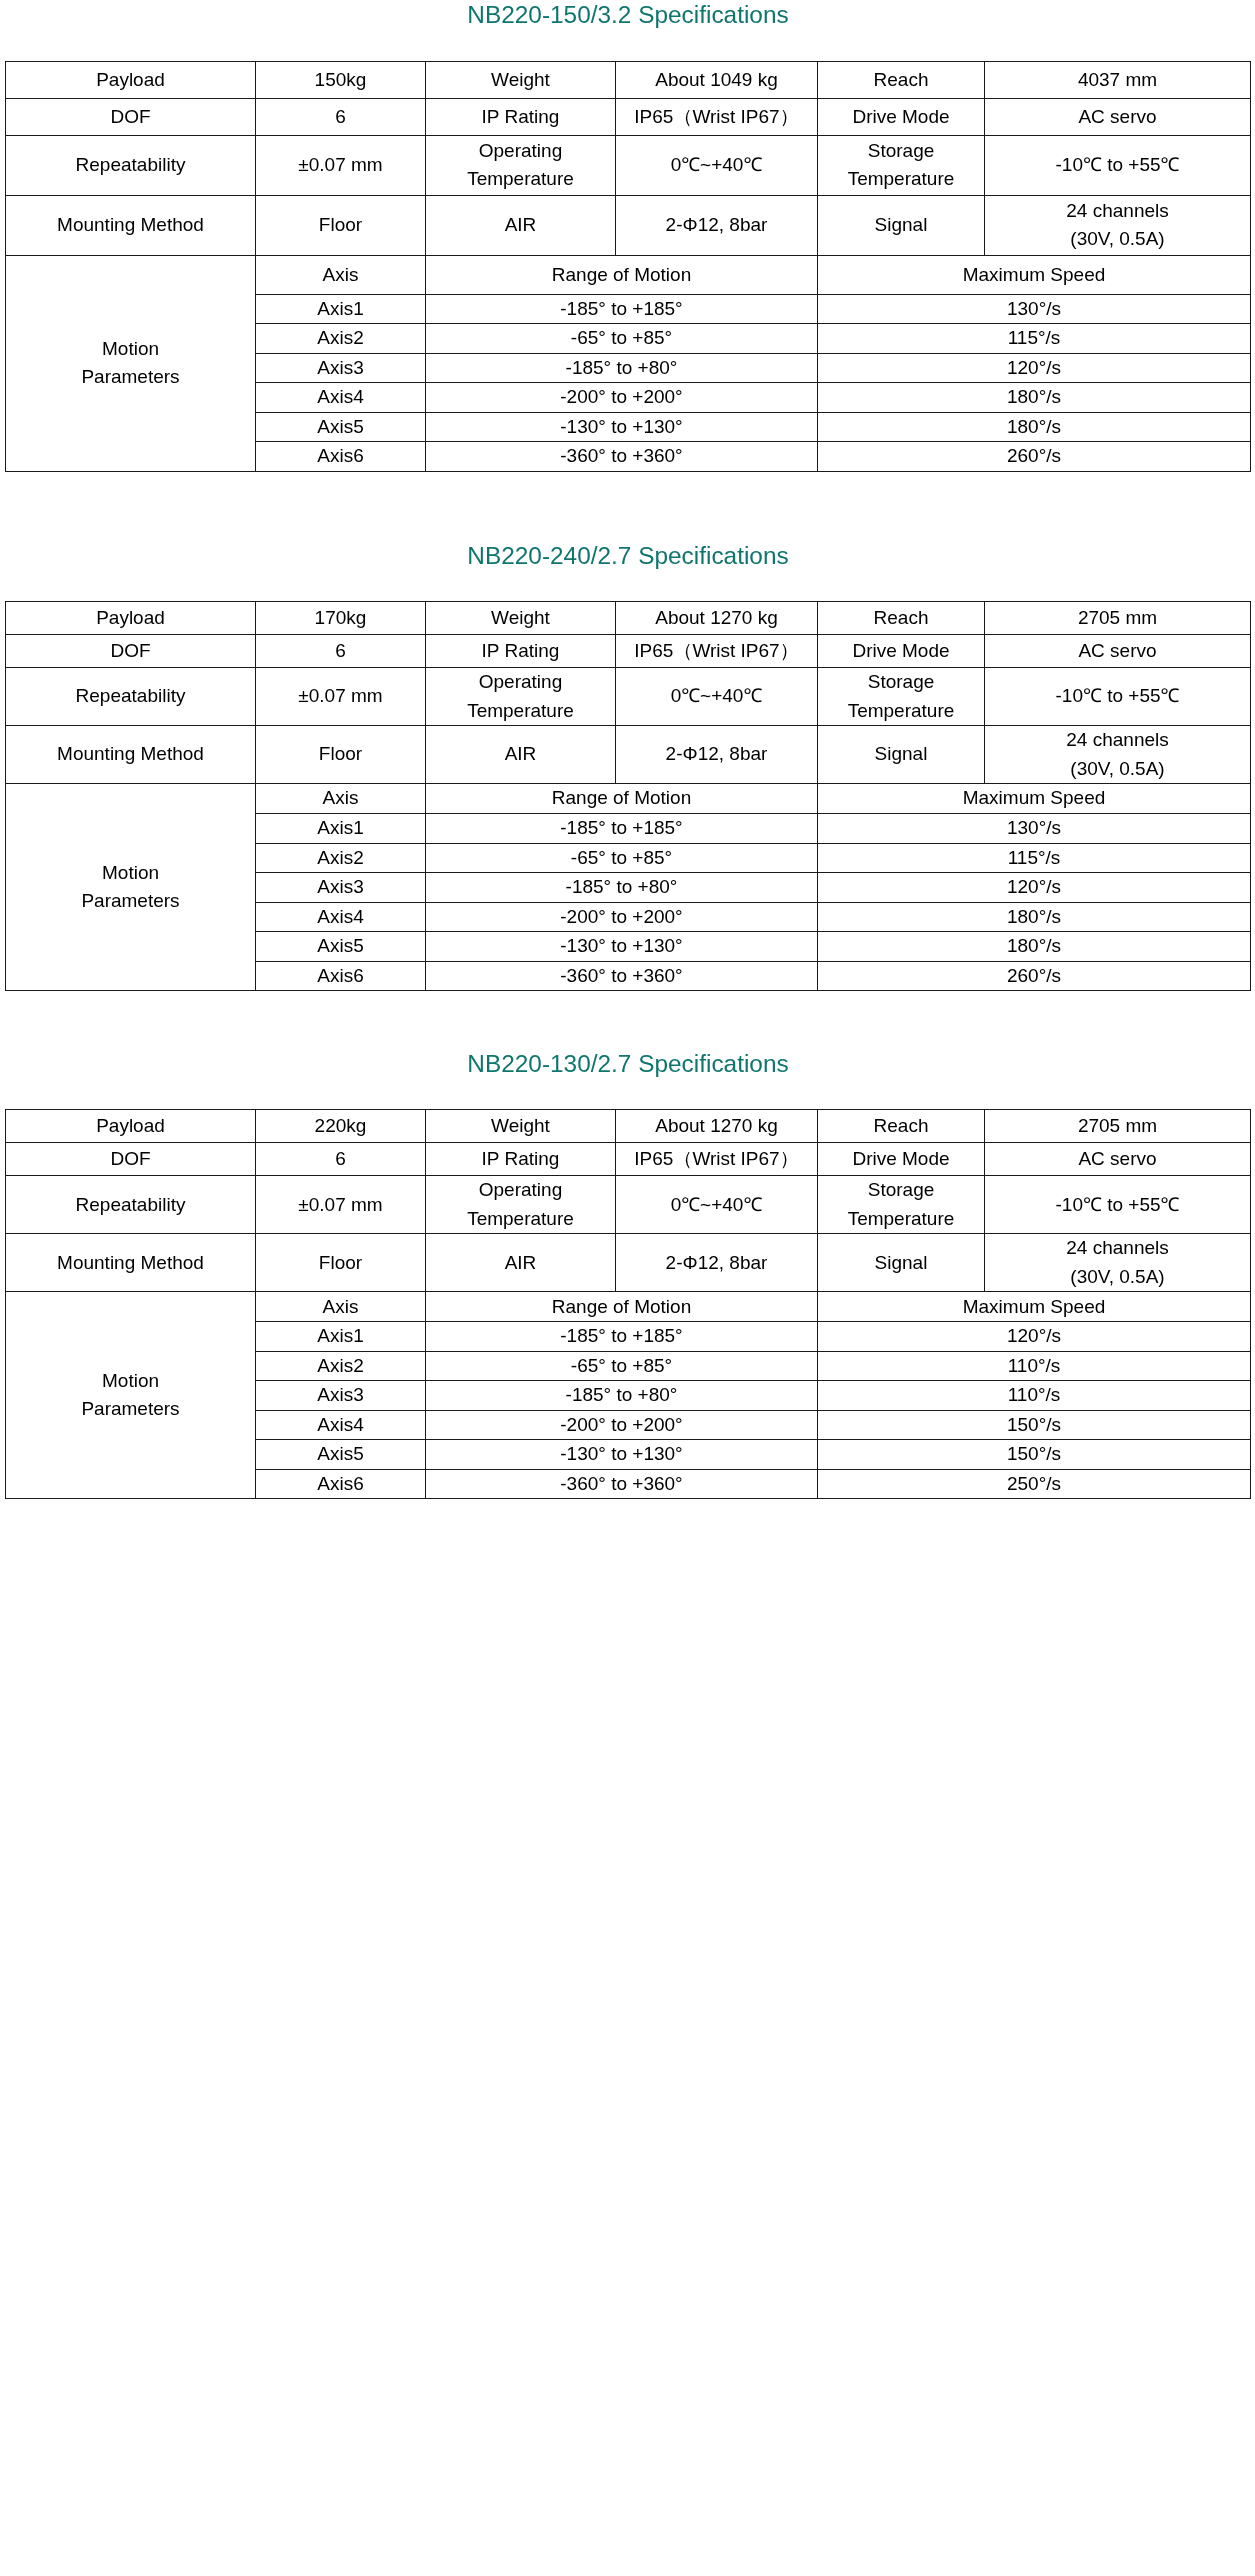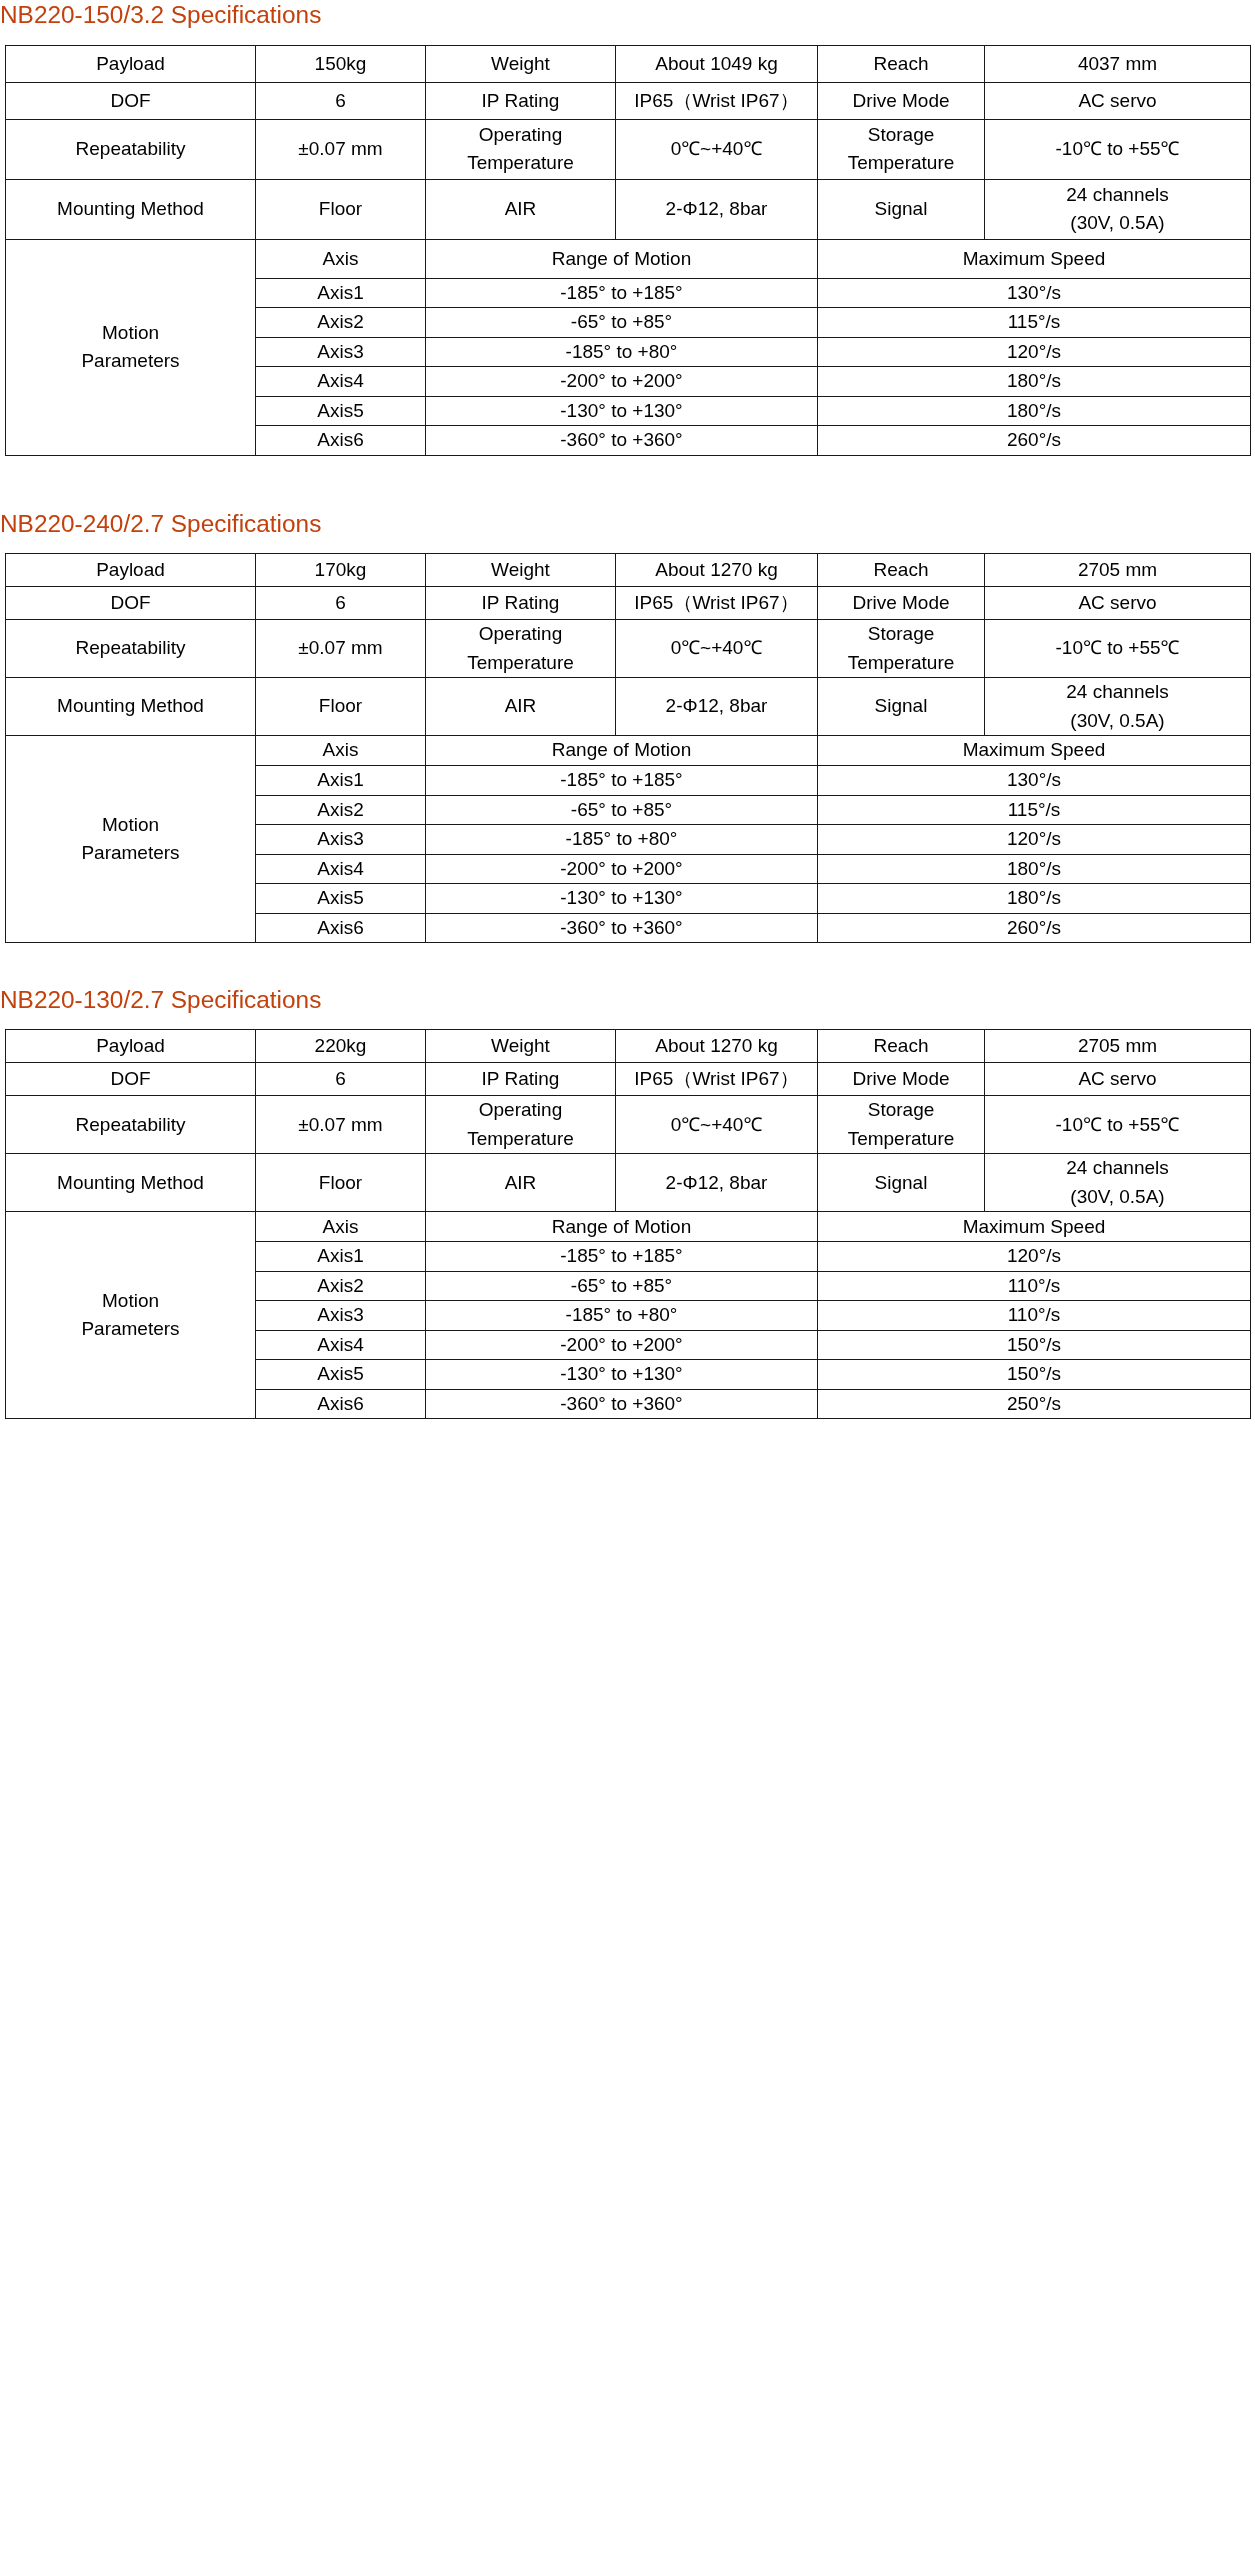--- a/index.html
+++ b/index.html
@@ -17,30 +17,31 @@
   .page {
     position: relative;
     width: 1256px;
     height: 2576px;
     box-sizing: border-box;
   }
 
   .spec-block { width: 1256px; }
 
   .spec-title {
+    text-align: center;
     font-size: 24.4px;
     font-weight: 400;
-    color: #c2410c;
+    color: #0f766e;
     line-height: 1.15;
   }
 
   table.spec-table {
     border-collapse: collapse;
     width: 1246px;
-    margin: 0 auto;
+    margin: 16px auto;
     table-layout: fixed;
   }
   table.spec-table td {
     border: 0.7px solid #1a1a1a;
     text-align: center;
     vertical-align: middle;
     font-size: 19px;
     font-weight: 400;
     color: #000000;
     padding: 0 2.8px;

